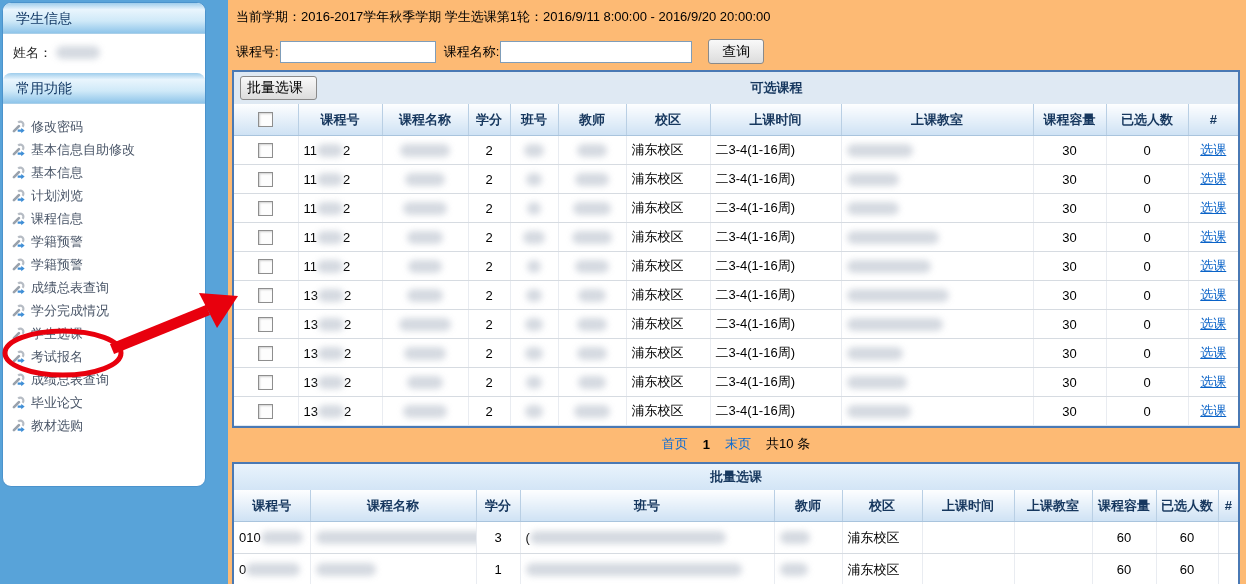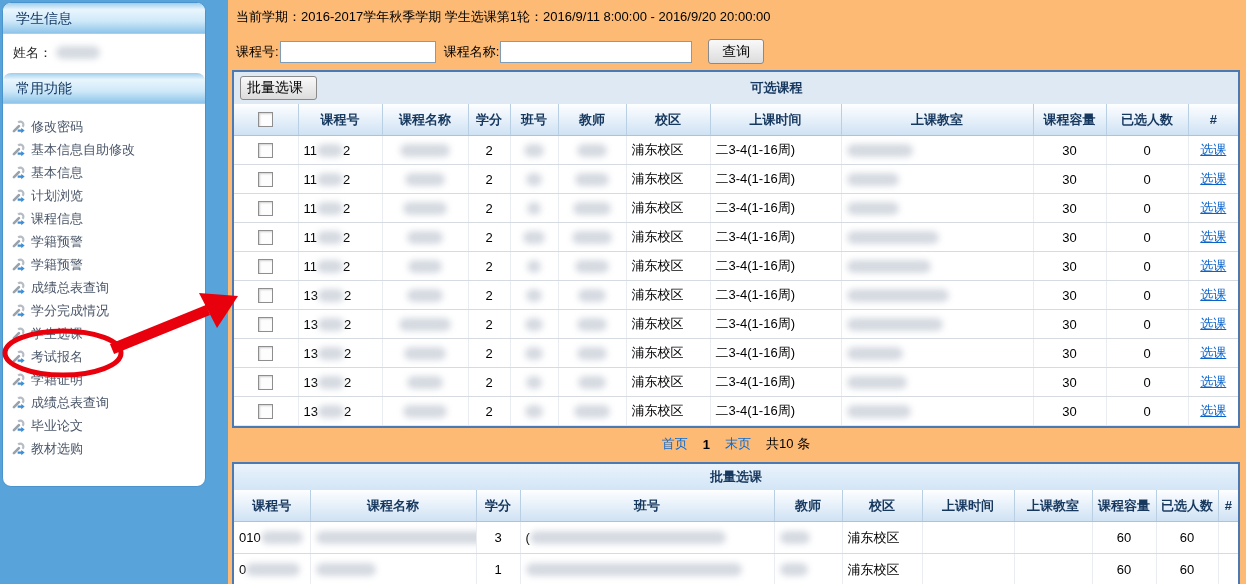--- a/index.html
+++ b/index.html
@@ -165,28 +165,20 @@
             </svg>
             <span>学生选课</span>
           </li>
           <li class="mitem">
             <svg viewBox="0 0 18 18">
               <path d="M3.5 14.5 L9.5 8.5" stroke="#9aa2ac" stroke-width="3.2" stroke-linecap="round" fill="none"></path>
               <path d="M8.6 4.2 A3.4 3.4 0 1 1 13.8 9.4" fill="none" stroke="#b6bcc4" stroke-width="2.6"></path>
               <polygon points="8,12.6 12.3,12.6 12.3,10.8 16.4,13.9 12.3,17 12.3,15.2 8,15.2" fill="#3e8ed6"></polygon>
             </svg>
             <span>考试报名</span>
-          </li>
-          <li class="mitem">
-            <svg viewBox="0 0 18 18">
-              <path d="M3.5 14.5 L9.5 8.5" stroke="#9aa2ac" stroke-width="3.2" stroke-linecap="round" fill="none"></path>
-              <path d="M8.6 4.2 A3.4 3.4 0 1 1 13.8 9.4" fill="none" stroke="#b6bcc4" stroke-width="2.6"></path>
-              <polygon points="8,12.6 12.3,12.6 12.3,10.8 16.4,13.9 12.3,17 12.3,15.2 8,15.2" fill="#3e8ed6"></polygon>
-            </svg>
-            <span>学籍证明</span>
           </li>
           <li class="mitem">
             <svg viewBox="0 0 18 18">
               <path d="M3.5 14.5 L9.5 8.5" stroke="#9aa2ac" stroke-width="3.2" stroke-linecap="round" fill="none"></path>
               <path d="M8.6 4.2 A3.4 3.4 0 1 1 13.8 9.4" fill="none" stroke="#b6bcc4" stroke-width="2.6"></path>
               <polygon points="8,12.6 12.3,12.6 12.3,10.8 16.4,13.9 12.3,17 12.3,15.2 8,15.2" fill="#3e8ed6"></polygon>
             </svg>
             <span>成绩总表查询</span>
           </li>
           <li class="mitem">

